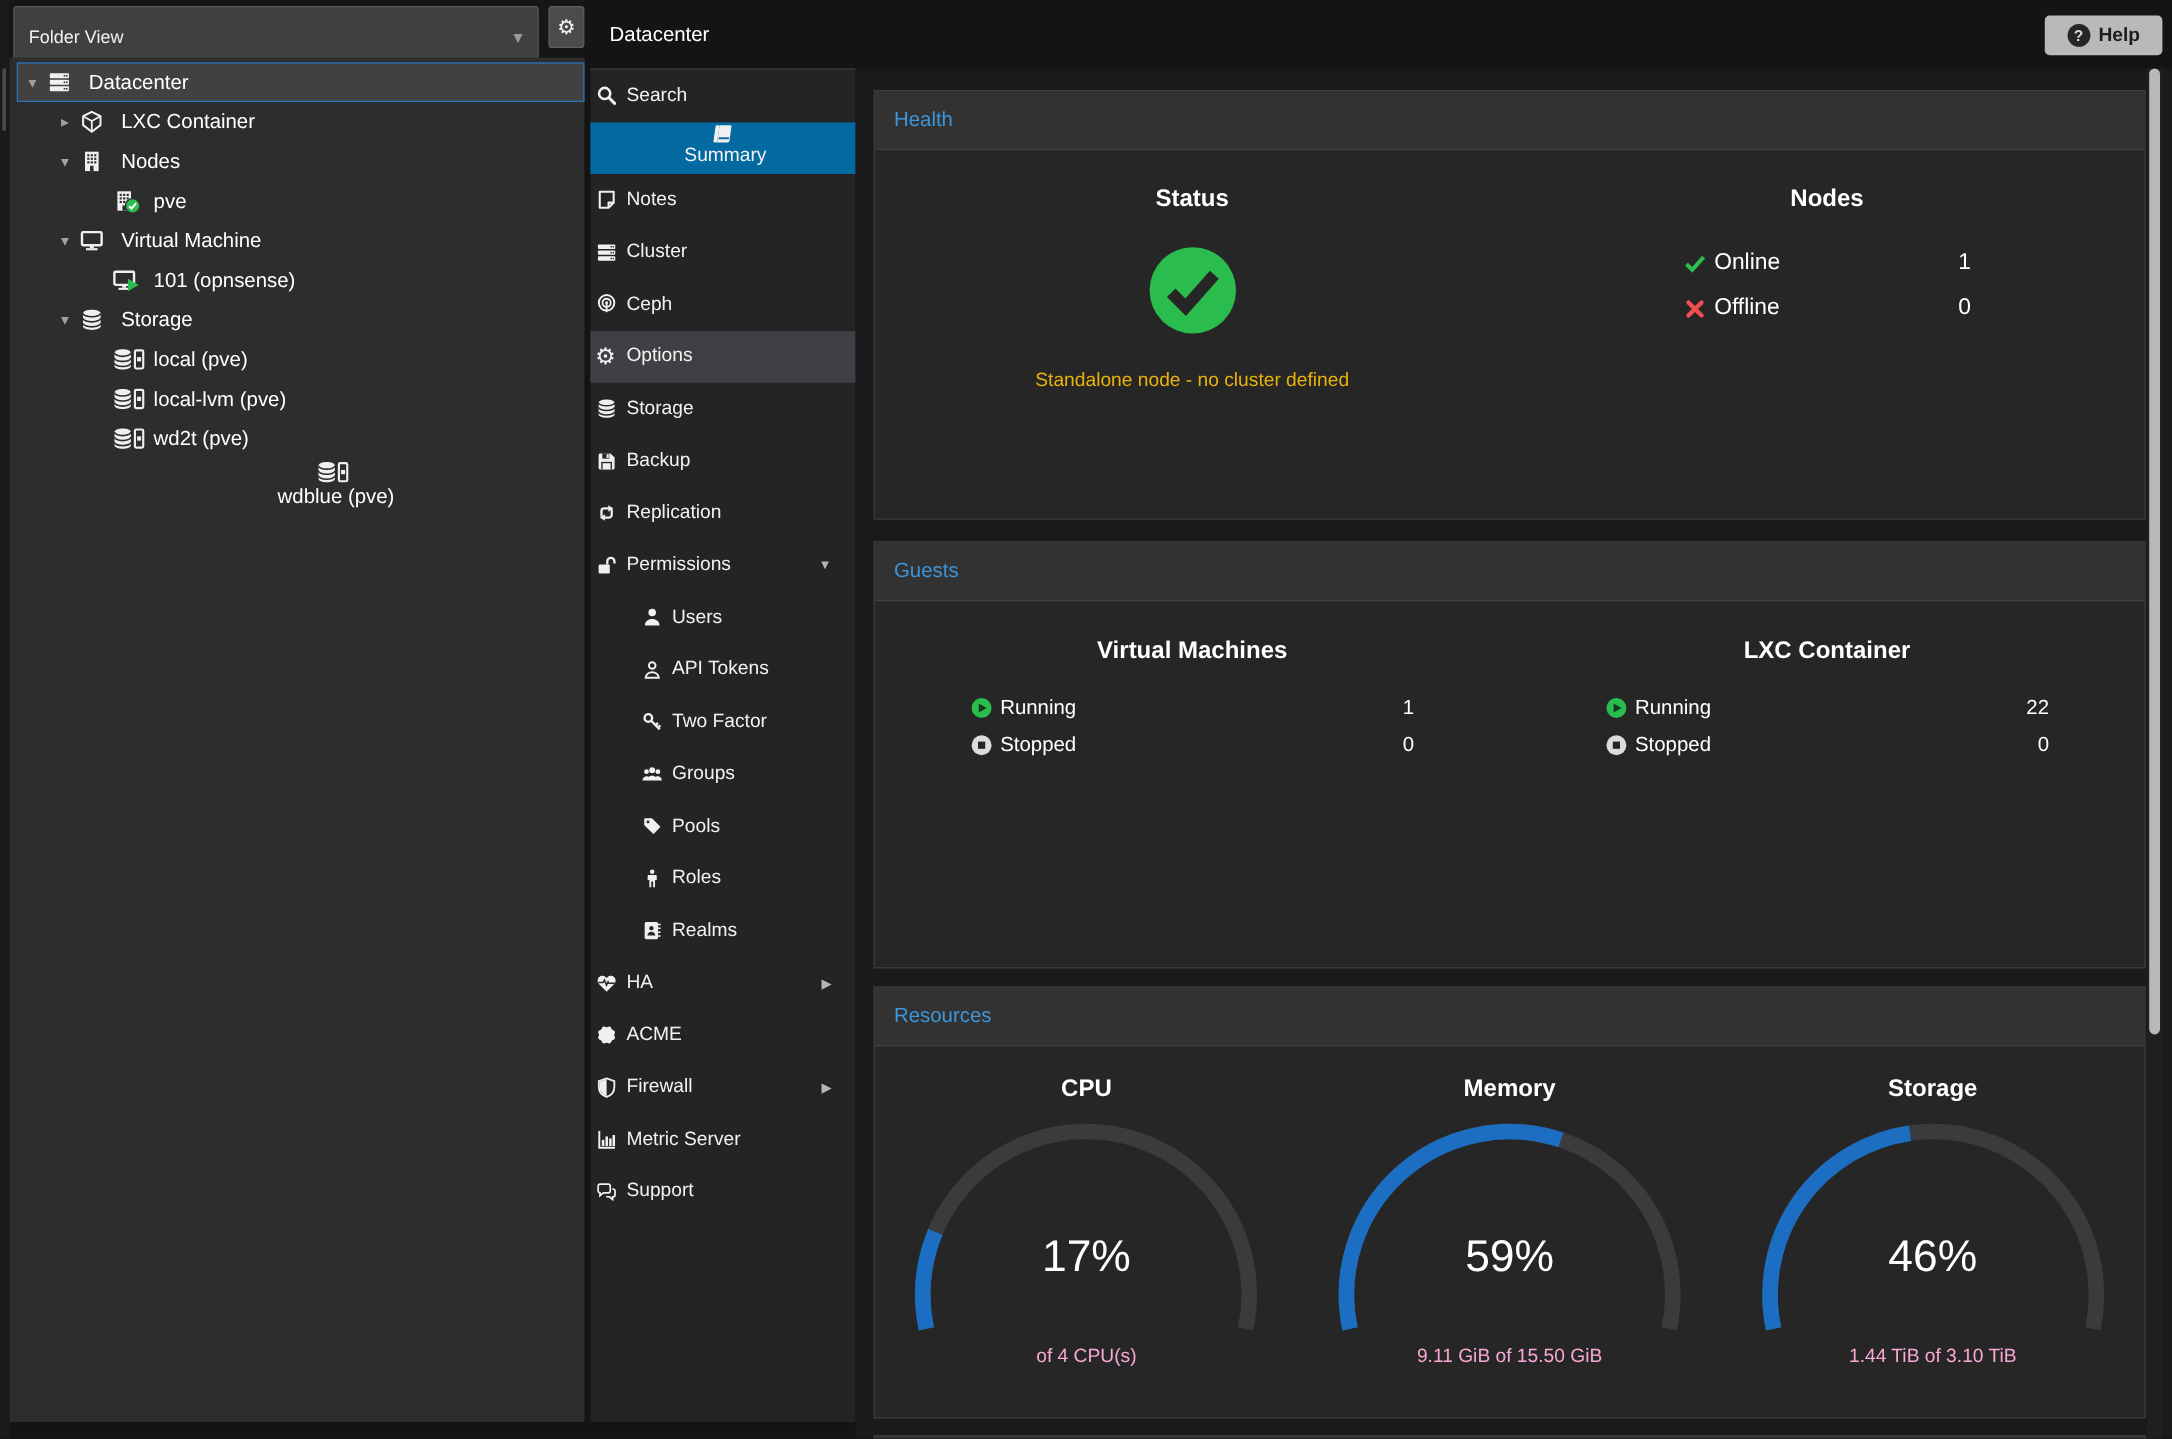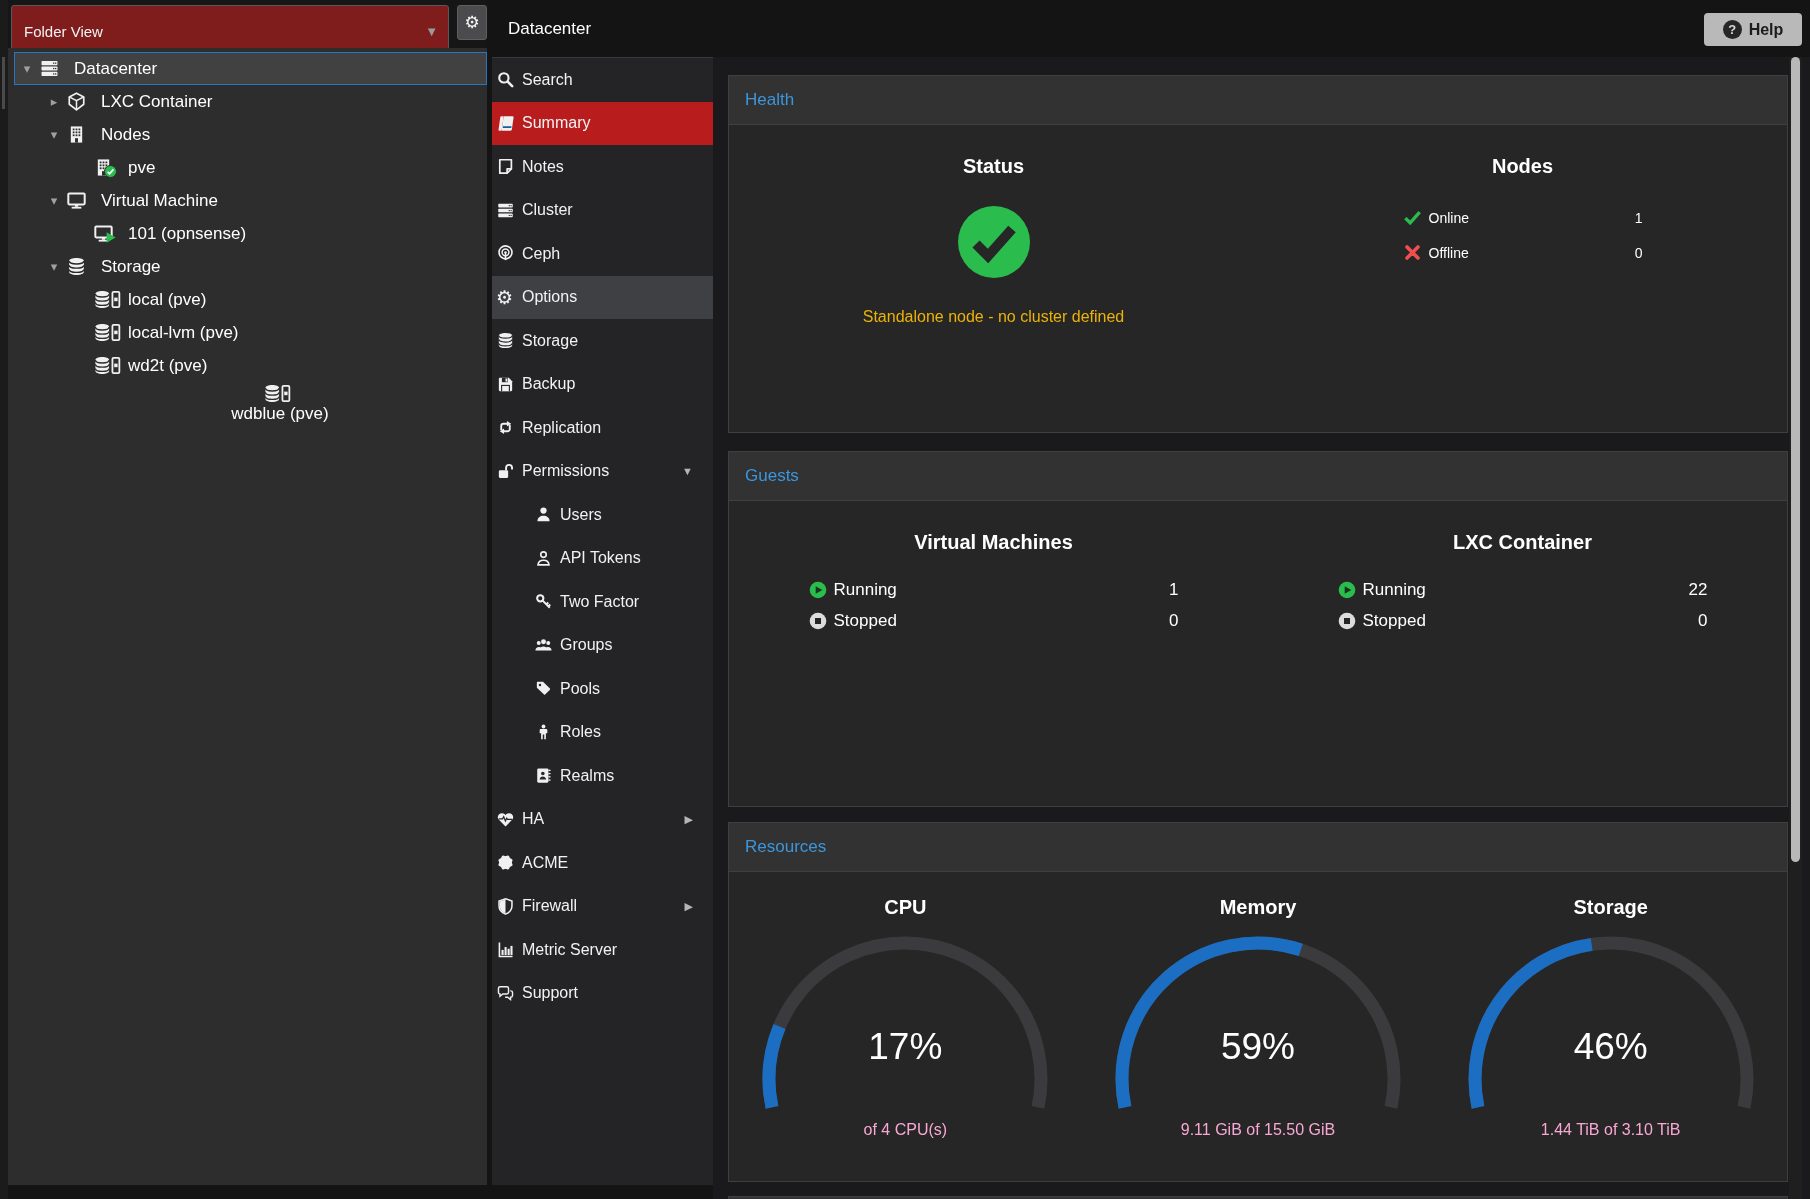--- a/index.html
+++ b/index.html
@@ -14,21 +14,21 @@
   .icon svg { display:block; }
 
   
   #left-strip { left:0; top:0; width:8px; height:1199px; background:#1b1b1b; }
   #left-strip .nub { position:absolute; left:2px; top:57px; width:3px; height:52px; background:#4a4a4a; }
 
   
   #sidebar-toolbar { left:8px; top:0; width:479px; height:48px; background:#161616; }
   .combo {
     position:absolute; left:3px; top:5px; width:438px; height:52px;
-    background:#7f1d1d; border:1px solid #585858; border-radius:3px;
+    background:#404040; border:1px solid #585858; border-radius:3px;
     display:flex; align-items:center; padding:0 10px 0 12px;
     font-size:15px; color:#f2f2f2;
   }
   .combo .combo-caret { margin-left:auto; color:#9a9a9a; font-size:13px; }
   .tool-btn {
     position:absolute; left:449px; top:5px; width:30px; height:35px;
     background:#4b4b4d; border:1px solid #5f5f5f; border-radius:3px;
     display:flex; align-items:center; justify-content:center;
     color:#f5f5f5; font-size:17px;
   }
@@ -52,21 +52,21 @@
     left:492px; top:57px; width:221px; height:1128px;
     background:#242427; border-top:1px solid #3a3a3a;
   }
   .menu-item {
     height:43.5px; display:flex; align-items:center; padding-left:4px;
     font-size:16px; color:#f2f2f2; position:relative; white-space:nowrap;
   }
   .menu-item .icon { width:26px; flex:none; justify-content:flex-start; }
   .menu-item .icon svg { width:19px; height:19px; }
   .menu-item.sub { padding-left:42px; }
-  .menu-item.selected { background:#b91c1c; }
+  .menu-item.selected { background:#0369a1;flex-direction:column; }
   .menu-item.hovered { background:#3e4043; }
   .menu-expand { position:absolute; right:20px; color:#b5b5b5; font-size:11px; }
   .menu-gear-char { font-size:19px; line-height:19px; }
 
   
   #topbar-title { left:508px; top:0; height:57px; display:flex; align-items:center; font-size:17px; color:#fff; }
   #help-btn {
     left:1704px; top:13px; width:98px; height:33px;
     background:#b9b9b9; border-radius:4px;
     display:flex; align-items:center; justify-content:center; gap:7px;
@@ -92,21 +92,21 @@
 
   .two-col { display:grid; grid-template-columns:1fr 1fr; padding-top:30px; }
   .three-col { display:grid; grid-template-columns:1fr 1fr 1fr; padding-top:24px; }
   .col-title { text-align:center; font-size:20px; font-weight:bold; color:#ffffff; }
 
   
   .status-col { text-align:center; }
   .status-badge-wrap { margin-top:26px; }
   .status-msg { margin-top:24px; font-size:16px; color:#eab308; }
   .node-rows { width:240px; margin:30px auto 0; display:flex; flex-direction:column; gap:16px; }
-  .stat-row { display:flex; align-items:center; font-size:14px; color:#fff; }
+  .stat-row { display:flex; align-items:center; font-size:19px; color:#fff; }
   .stat-row .icon { margin-right:7px; }
   .stat-row .icon svg { width:19px; height:19px; }
   .stat-row .val { margin-left:auto; }
 
   
   .guest-rows { width:370px; margin:26px auto 0; display:flex; flex-direction:column; gap:11px; }
   .guest-rows .stat-row { font-size:17px; }
   .guest-rows .stat-row .icon svg { width:18px; height:18px; }
 
   

